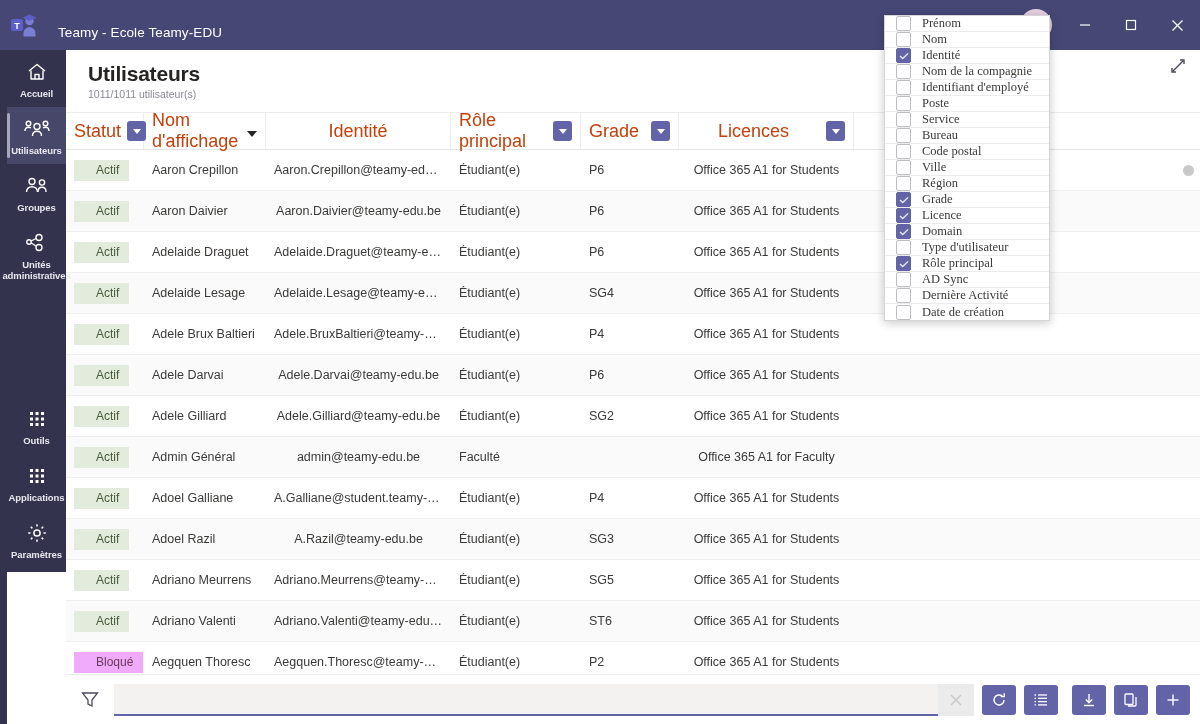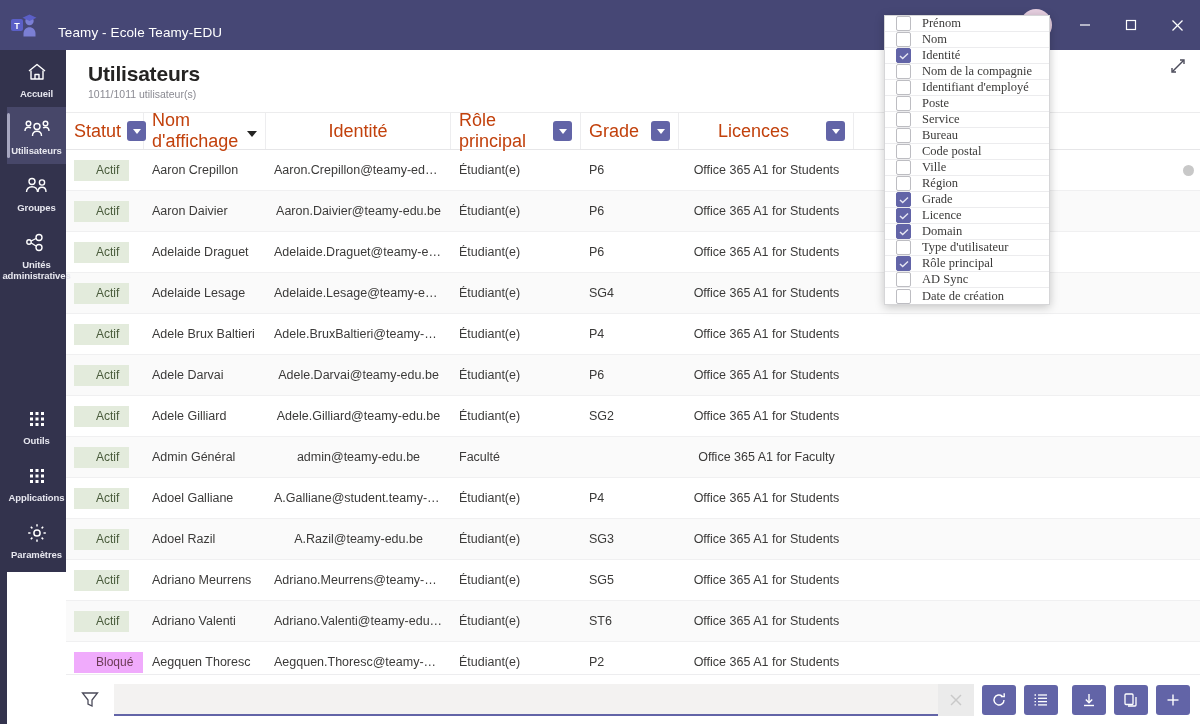--- a/index.html
+++ b/index.html
@@ -705,17 +705,21 @@
           </svg>
         </span>
         <span>Rôle principal</span>
       </div>
       <div class="col-row">
         <span class="cbox"></span>
         <span>AD Sync</span>
       </div>
       <div class="col-row">
         <span class="cbox"></span>
+        <span>Dernière Activité</span>
+      </div>
+      <div class="col-row">
+        <span class="cbox"></span>
         <span>Date de création</span>
       </div>
     </div>
 
 </div>
 
 </body></html>

